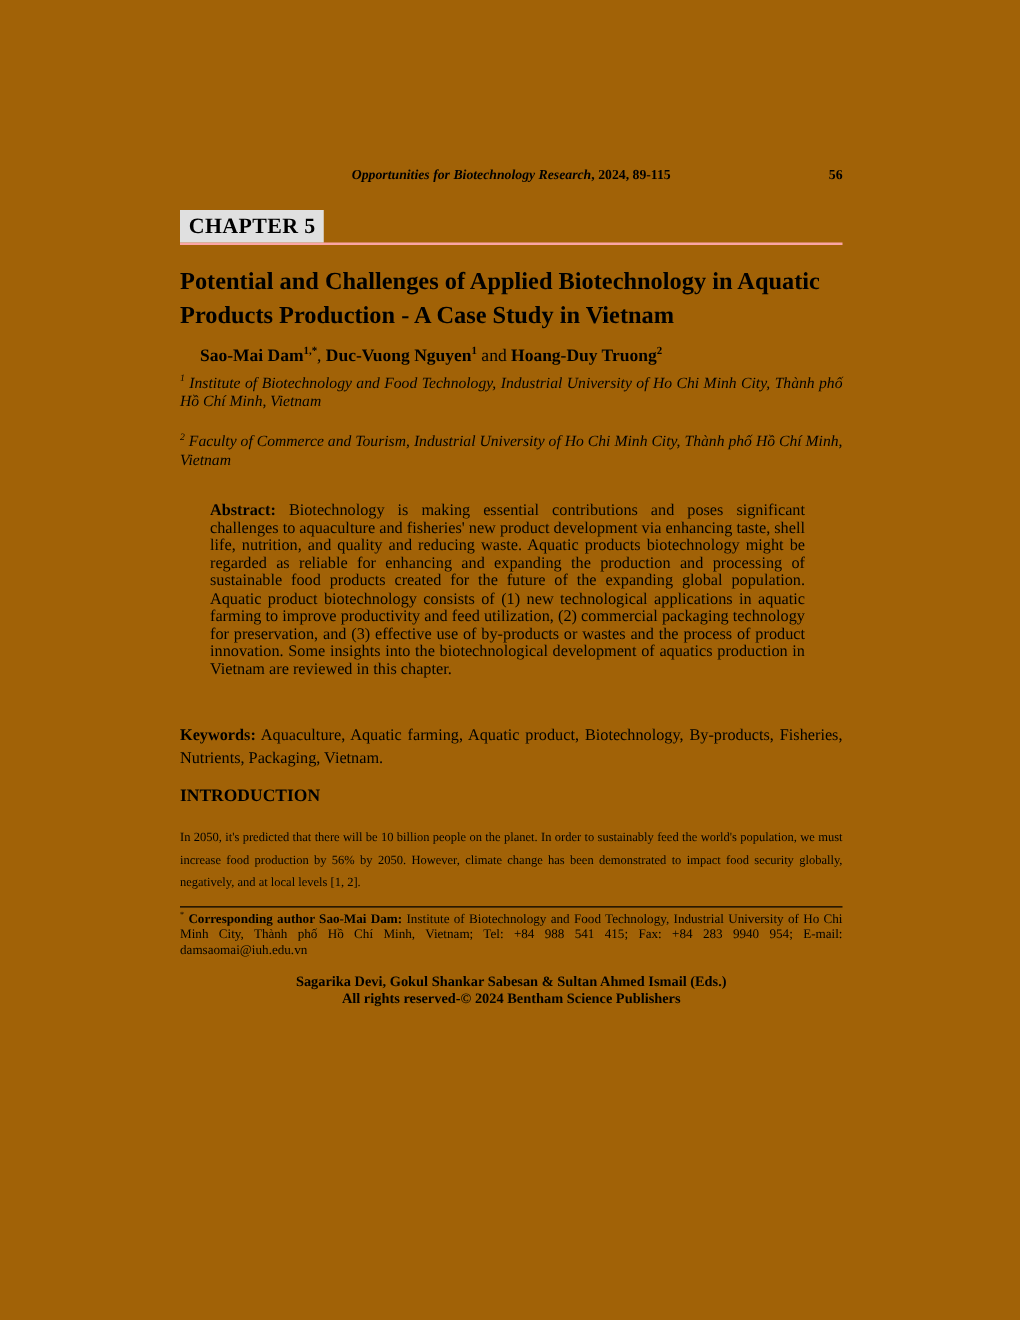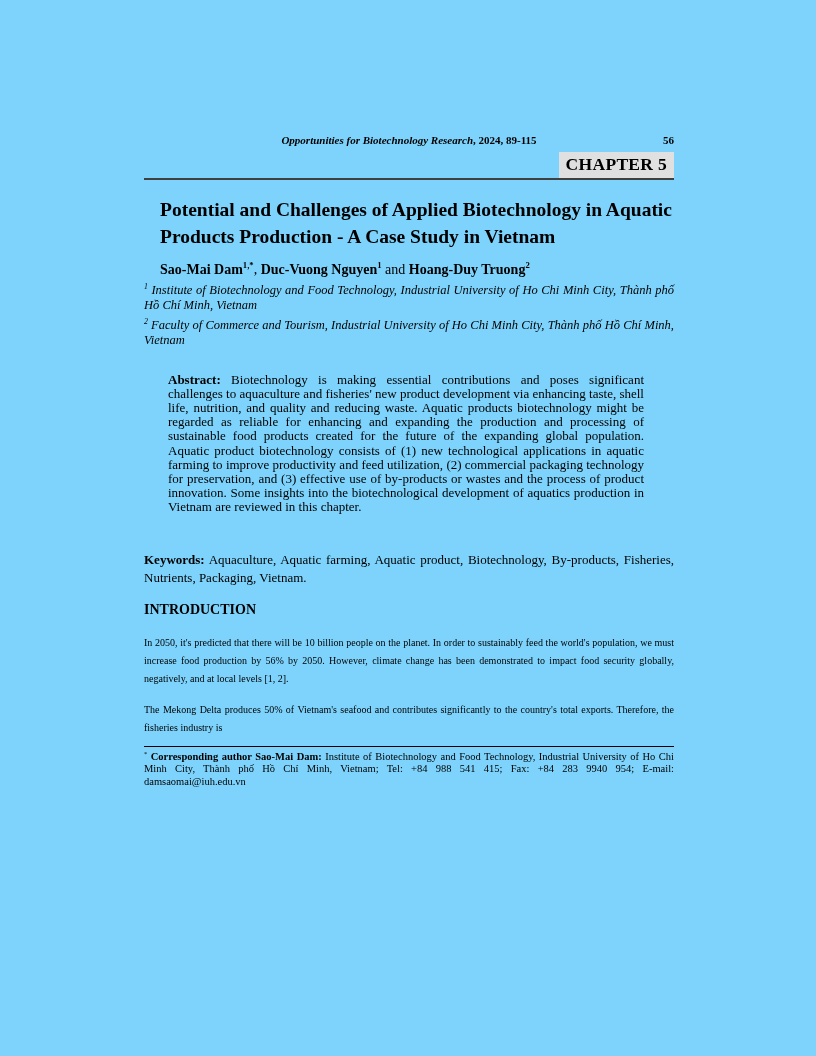--- a/index.html
+++ b/index.html
@@ -1,41 +1,41 @@
 <!DOCTYPE html>
 <html><head>
 <meta charset="utf-8">
 <style>
   * { box-sizing: border-box; }
   html, body { margin: 0; padding: 0; background: #ffffff; }
   .page {
     width: 816px; height: 1056px; position: relative;
-    background: #7dd3fc; color: #000000;
+    background: #a16207; color: #000000;
     font-family: "Liberation Serif", "DejaVu Serif", serif;
     overflow: hidden;
     padding-left: 14px;
   }
   .content { position: absolute; left: 144px; top: 133px; width: 530px; }
 
   .running-header { position: relative; font-size: 11px; font-weight: bold; height: 14px; text-align: center; line-height: 14px; }
   .journal-title { font-style: italic; }
   .page-num { position: absolute; right: 0; top: 0; }
 
-  .chapter-row { margin-top: 5px; border-bottom: 2px solid #404040; text-align: right; }
+  .chapter-row { margin-top: 21px; border-bottom: 2px solid #fca5a5; text-align: left; }
   .chapter-badge { display: inline-block; background: #e0e0e0; font-weight: bold; font-size: 17.5px; line-height: 1.4; padding: 0 7px 1px 7px; letter-spacing: 0.3px; }
 
-  .title { margin: 16px 0 0 16px; font-size: 19.5px; line-height: 27.5px; font-weight: bold; }
+  .title { margin: 16px 0 0 0; font-size: 19.5px; line-height: 27.5px; font-weight: bold; }
 
   .authors { margin: 10px 0 0 16px; font-size: 14px; line-height: 17px; }
   .authors b { font-weight: bold; }
   sup { font-size: 0.62em; vertical-align: super; line-height: 0; }
   .authors sup { font-weight: bold; }
 
   .affiliation { margin: 5px 0 0 0; font-size: 12.5px; font-style: italic; line-height: 15.5px; text-align: justify; }
-  .affiliation + .affiliation { margin-top: 4px; }
+  .affiliation + .affiliation { margin-top: 16px; }
 
   .abstract { margin: 24px 0 0 24px; padding-right: 30px; font-size: 13px; line-height: 14.2px; text-align: justify; }
   .label-bold { font-weight: bold; }
 
   .keywords { margin: 36px 0 0 0; font-size: 13px; line-height: 18.5px; text-align: justify; }
 
   .section-heading { margin: 13px 0 16px 0; font-size: 14px; font-weight: bold; line-height: 17px; }
 
   .body-para { margin: 7px 0 0 0; font-size: 10px; line-height: 18px; text-align: justify; }
   .body-para.second { margin-top: 13px; }
@@ -68,19 +68,22 @@
     <p class="affiliation"><sup>2</sup><span> Faculty of Commerce and Tourism, Industrial University of Ho Chi Minh City, Thành phố Hồ Chí Minh, Vietnam</span></p>
 
     <p class="abstract"><span class="label-bold">Abstract:</span><span> Biotechnology is making essential contributions and poses significant challenges to aquaculture and fisheries' new product development via enhancing taste, shell life, nutrition, and quality and reducing waste. Aquatic products biotechnology might be regarded as reliable for enhancing and expanding the production and processing of sustainable food products created for the future of the expanding global population. Aquatic product biotechnology consists of (1) new technological applications in aquatic farming to improve productivity and feed utilization, (2) commercial packaging technology for preservation, and (3) effective use of by-products or wastes and the process of product innovation. Some insights into the biotechnological development of aquatics production in Vietnam are reviewed in this chapter.</span></p>
 
     <p class="keywords"><span class="label-bold">Keywords:</span><span> Aquaculture, Aquatic farming, Aquatic product, Biotechnology, By-products, Fisheries, Nutrients, Packaging, Vietnam.</span></p>
 
     <h2 class="section-heading">INTRODUCTION</h2>
 
     <p class="body-para">In 2050, it's predicted that there will be 10 billion people on the planet. In order to sustainably feed the world's population, we must increase food production by 56% by 2050. However, climate change has been demonstrated to impact food security globally, negatively, and at local levels [1, 2].</p>
 
-    <p class="body-para second">The Mekong Delta produces 50% of Vietnam's seafood and contributes significantly to the country's total exports. Therefore, the fisheries industry is</p>
 
     <div class="footnote"><sup>*</sup><span class="label-bold"> Corresponding author Sao-Mai Dam:</span><span> Institute of Biotechnology and Food Technology, Industrial University of Ho Chi Minh City, Thành phố Hồ Chí Minh, Vietnam; Tel: +84 988 541 415; Fax: +84 283 9940 954; E-mail: damsaomai@iuh.edu.vn</span></div>
 
+    <div class="publisher">
+      <div>Sagarika Devi, Gokul Shankar Sabesan &amp; Sultan Ahmed Ismail (Eds.)</div>
+      <div>All rights reserved-© 2024 Bentham Science Publishers</div>
+    </div>
 
   </div>
 </div>
 
 </body></html>

